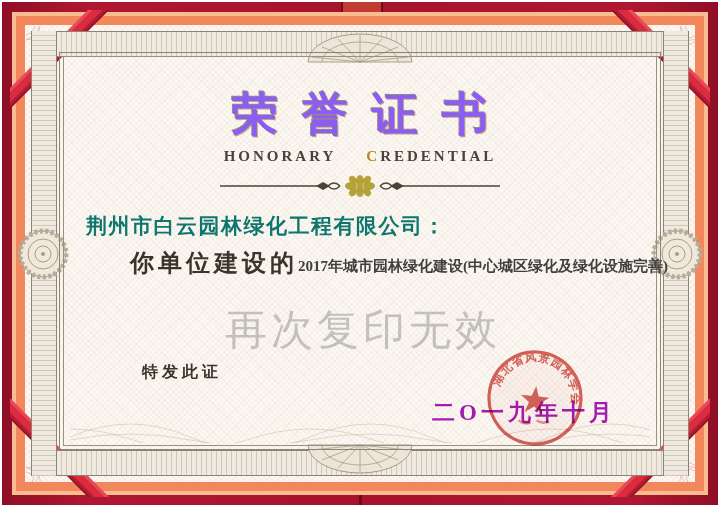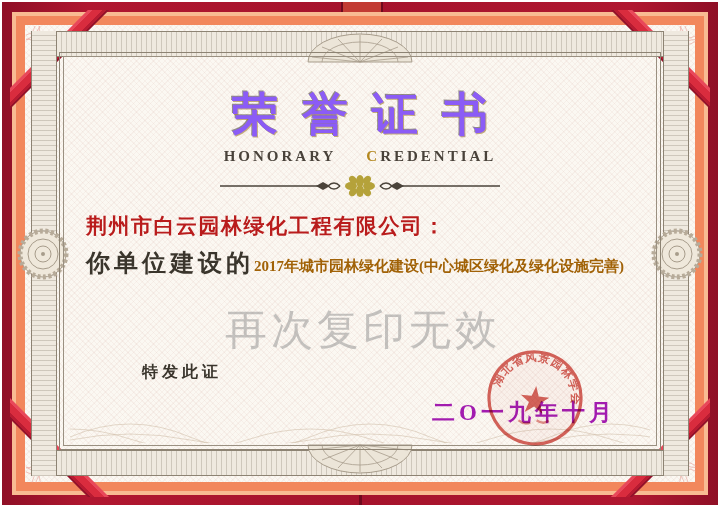--- a/index.html
+++ b/index.html
@@ -59,24 +59,24 @@
   .content{position:absolute;inset:0;z-index:6;color:#3a352c;}
   .title{position:absolute;top:84px;left:0;width:100%;text-align:center;
          font-size:46px;font-weight:bold;letter-spacing:24px;text-indent:24px;color:#8b5cf6;
          text-shadow:1px 1px 0 rgba(156,120,44,.6),-1px -1px 0 rgba(20,14,4,.45);}
   .subtitle{position:absolute;top:148px;left:0;width:100%;text-align:center;
             font-size:15px;font-weight:bold;letter-spacing:3px;color:#49423a;}
   .subtitle .w1{margin-right:30px;}
   .subtitle .gold{color:#b3871e;}
   .divider{position:absolute;top:174px;left:50%;transform:translateX(-50%);}
 
-  .recipient{position:absolute;left:86px;top:212px;font-size:21px;font-weight:bold;letter-spacing:1.5px;color:#b91c1c;}
+  .recipient{position:absolute;left:86px;top:212px;font-size:21px;font-weight:bold;letter-spacing:1.5px;color:#0f766e;}
   .bodyline2{position:absolute;left:86px;top:247px;white-space:nowrap;}
   .lead{font-size:24px;font-weight:bold;letter-spacing:4px;color:#3a352c;}
-  .project{font-size:15px;font-weight:bold;color:#a16207;letter-spacing:0;}
+  .project{font-size:15px;font-weight:bold;color:#404040;letter-spacing:0;}
   .bodyline3{position:absolute;left:86px;top:290px;font-size:24px;font-weight:600;letter-spacing:8px;color:#37322a;white-space:nowrap;}
   .bodyline4{position:absolute;left:86px;top:327px;font-size:24px;font-weight:600;letter-spacing:8px;color:#37322a;}
   .watermark{position:absolute;left:225px;top:302px;font-size:42px;letter-spacing:4px;color:#8e8e8e;opacity:.5;z-index:5;
              font-family:"Liberation Sans","DejaVu Sans",sans-serif;font-weight:300;}
   .issue{position:absolute;left:142px;top:362px;font-size:16px;font-weight:bold;letter-spacing:4px;color:#3a352c;}
   .dateline{position:absolute;left:432px;top:397px;font-size:23px;font-weight:bold;letter-spacing:4px;color:#a21caf;}
 
   .seal{position:absolute;left:485px;top:348px;width:100px;height:100px;z-index:7;
         opacity:.85;mix-blend-mode:multiply;transform:rotate(6deg);}
 
@@ -203,21 +203,21 @@
         <ellipse cx="133" cy="6" rx="3.4" ry="4.6" transform="rotate(-40 133 6)"></ellipse>
         <ellipse cx="147" cy="6" rx="3.4" ry="4.6" transform="rotate(40 147 6)"></ellipse>
         <ellipse cx="133" cy="18" rx="3.4" ry="4.6" transform="rotate(40 133 18)"></ellipse>
         <ellipse cx="147" cy="18" rx="3.4" ry="4.6" transform="rotate(-40 147 18)"></ellipse>
       </g>
       <path d="M120,12 q-6,-6 -12,0 q6,6 12,0 M160,12 q6,-6 12,0 q-6,6 -12,0" fill="none" stroke="#4a433a" stroke-width="1.4"></path>
     </svg>
 
     <div class="recipient">荆州市白云园林绿化工程有限公司：</div>
 
-    <div class="bodyline2"><span class="lead" style="font-family:Liberation Serif, serif;">你单位建设的</span><span class="project">2017年城市园林绿化建设(中心城区绿化及绿化设施完善)</span></div>
+    <div class="bodyline2"><span class="lead" style="margin-left:44px;font-family:Liberation Serif, serif;">你单位建设的</span><span class="project">2017年城市园林绿化建设(中心城区绿化及绿化设施完善)</span></div>
 
     <div class="issue">特发此证</div>
     <div class="dateline">二O一九年十月</div>
   </div>
 
   <svg class="seal" viewBox="0 0 100 100">
     <defs>
       <path id="sealArc" d="M50,50 m-37,0 a37,37 0 1,1 74,0"></path>
     </defs>
     <circle cx="50" cy="50" r="46" fill="rgba(220,85,75,0.05)" stroke="#cf4a42" stroke-width="3.2"></circle>

